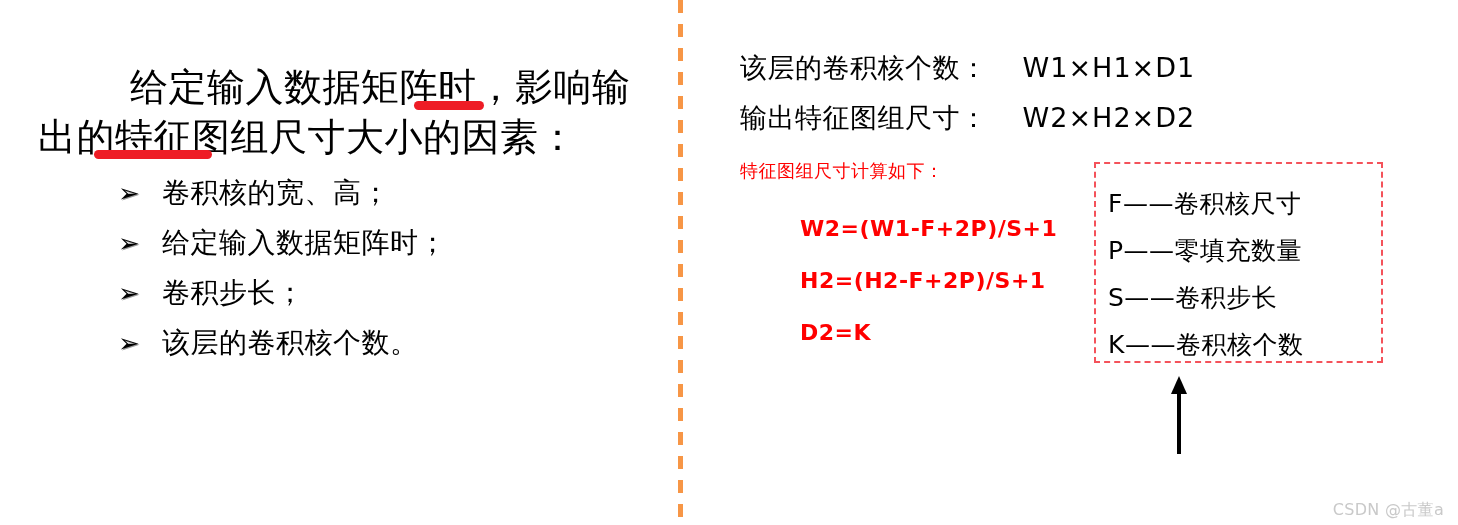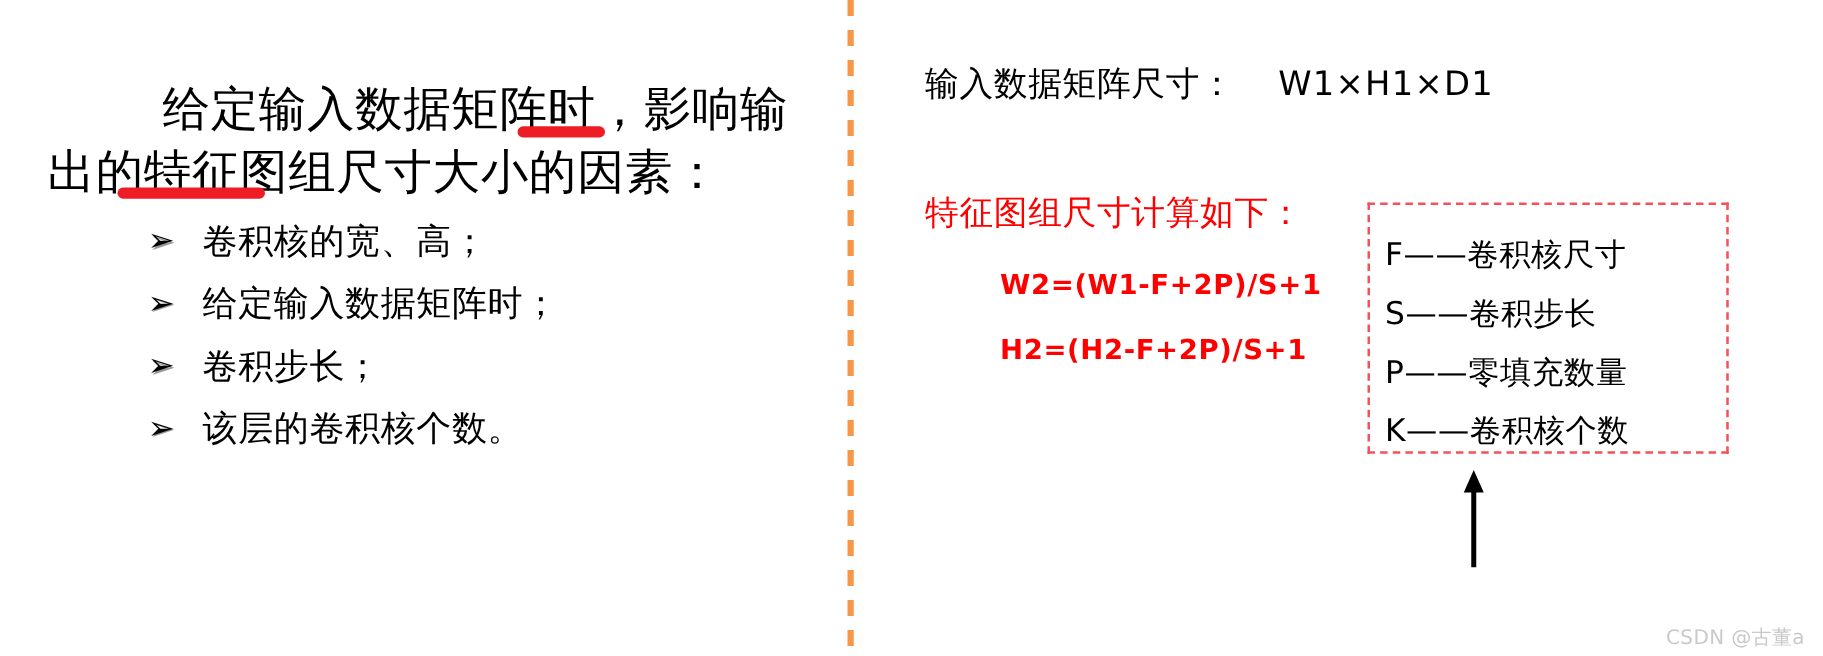--- a/index.html
+++ b/index.html
@@ -125,21 +125,21 @@
     display: inline-block;
     margin-left: 26px;
     font-family: "DejaVu Sans", "Liberation Sans", sans-serif;
     letter-spacing: 1px;
   }
 
   .calc-heading {
     position: absolute;
     left: 62px;
     top: 153px;
-    font-size: 27px;
+    font-size: 18px;
     line-height: 36px;
     letter-spacing: 0.5px;
     color: #ff0000;
     white-space: nowrap;
   }
   .formulas {
     position: absolute;
     left: 122px;
     top: 203px;
     color: #ff0000;
@@ -241,38 +241,43 @@
       </div>
 
     </div>
   </div>
 
   <div class="divider"></div>
 
   <div class="right-col">
 
     <div class="io-line l1">
-      <span class="io-label">输入数据矩阵尺寸：</span>
+      <span class="io-label">该层的卷积核个数：</span>
       <span class="io-dims">W1×H1×D1</span>
     </div>
 
+    <div class="io-line l2">
+      <span class="io-label">输出特征图组尺寸：</span>
+      <span class="io-dims">W2×H2×D2</span>
+    </div>
 
     <div class="calc-heading">特征图组尺寸计算如下：</div>
 
     <div class="formulas">
       <div class="formula-row">W2=(W1-F+2P)/S+1</div>
       <div class="formula-row">H2=(H2-F+2P)/S+1</div>
+      <div class="formula-row">D2=K</div>
     </div>
 
     <div class="legend-box"></div>
 
     <div class="legend-list">
       <div class="legend-row">F——卷积核尺寸</div>
+      <div class="legend-row">P——零填充数量</div>
       <div class="legend-row">S——卷积步长</div>
-      <div class="legend-row">P——零填充数量</div>
       <div class="legend-row">K——卷积核个数</div>
     </div>
 
     <div class="arrow">
       <svg width="22" height="78" viewBox="0 0 22 78" xmlns="http://www.w3.org/2000/svg">
         <line x1="11" y1="78" x2="11" y2="12" stroke="#000000" stroke-width="4"></line>
         <polygon points="11,0 3,18 19,18" fill="#000000"></polygon>
       </svg>
     </div>
 

